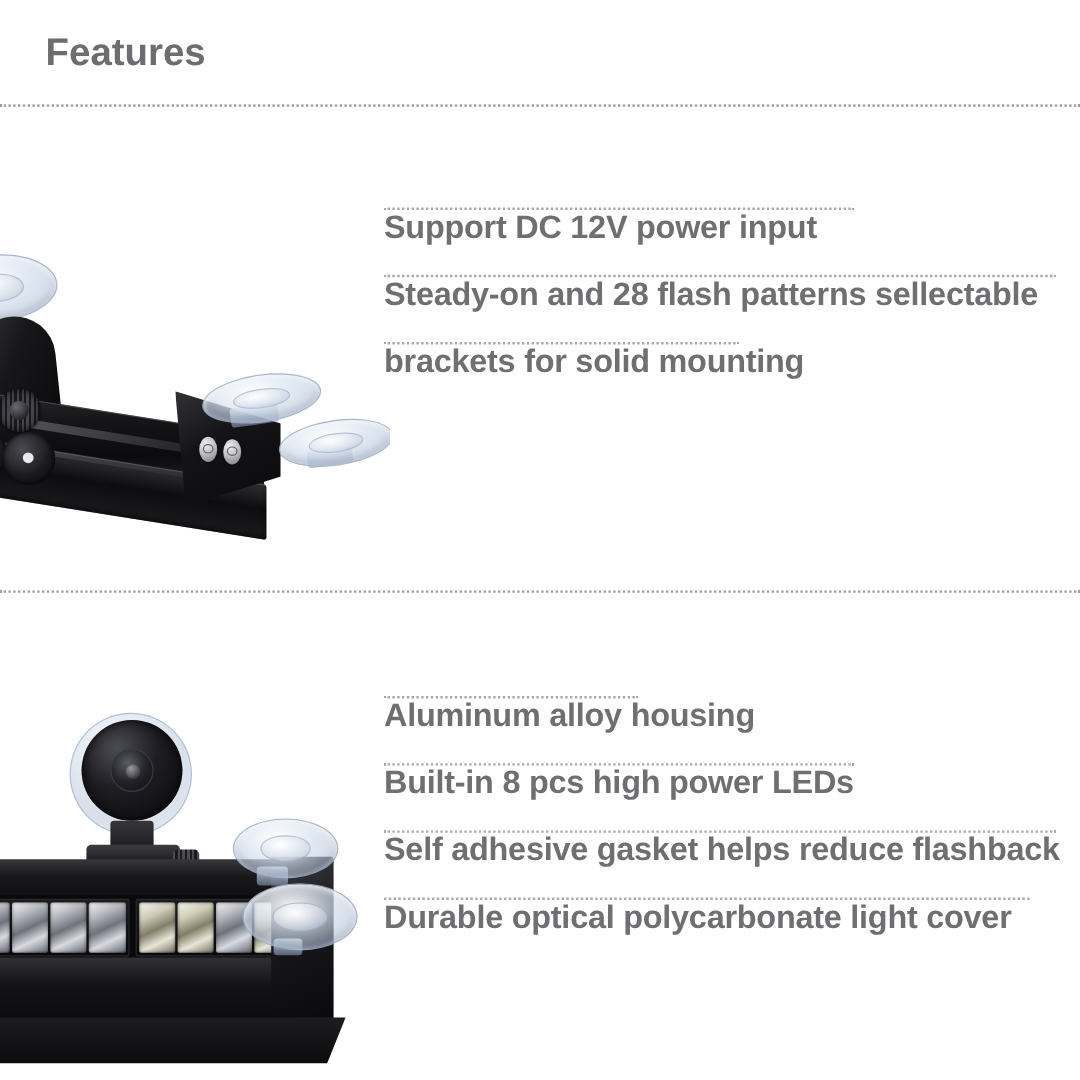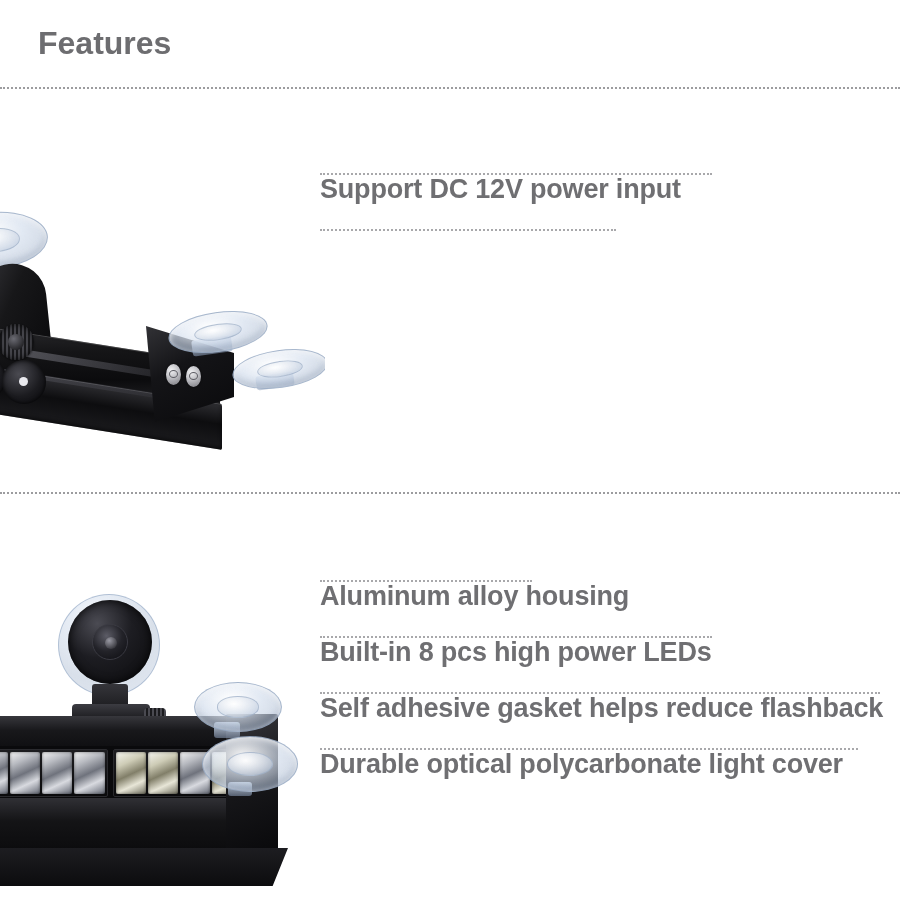--- a/index.html
+++ b/index.html
@@ -483,23 +483,28 @@
     </div>
   </div>
 
   <div class="feature-block block-one">
 
     <div class="feature-line">
       <span class="label">Support DC 12V power input</span>
       <span class="underline" data-w="s"></span>
     </div>
 
-
-
-    <div class="feature-line">
+    <div class="feature-line">
+      <span class="label">Steady-on and 28 flash patterns sellectable</span>
+      <span class="underline" data-w="l"></span>
+    </div>
+
+
+    <div class="feature-line">
+      <span class="label">brackets for solid mounting</span>
       <span class="underline" data-w="xs"></span>
     </div>
   </div>
 
   <div class="rule rule-middle"></div>
 
   <div class="photo photo-bottom">
 
     <div class="bigcup"></div>
     <div class="bigcup-body"></div>

